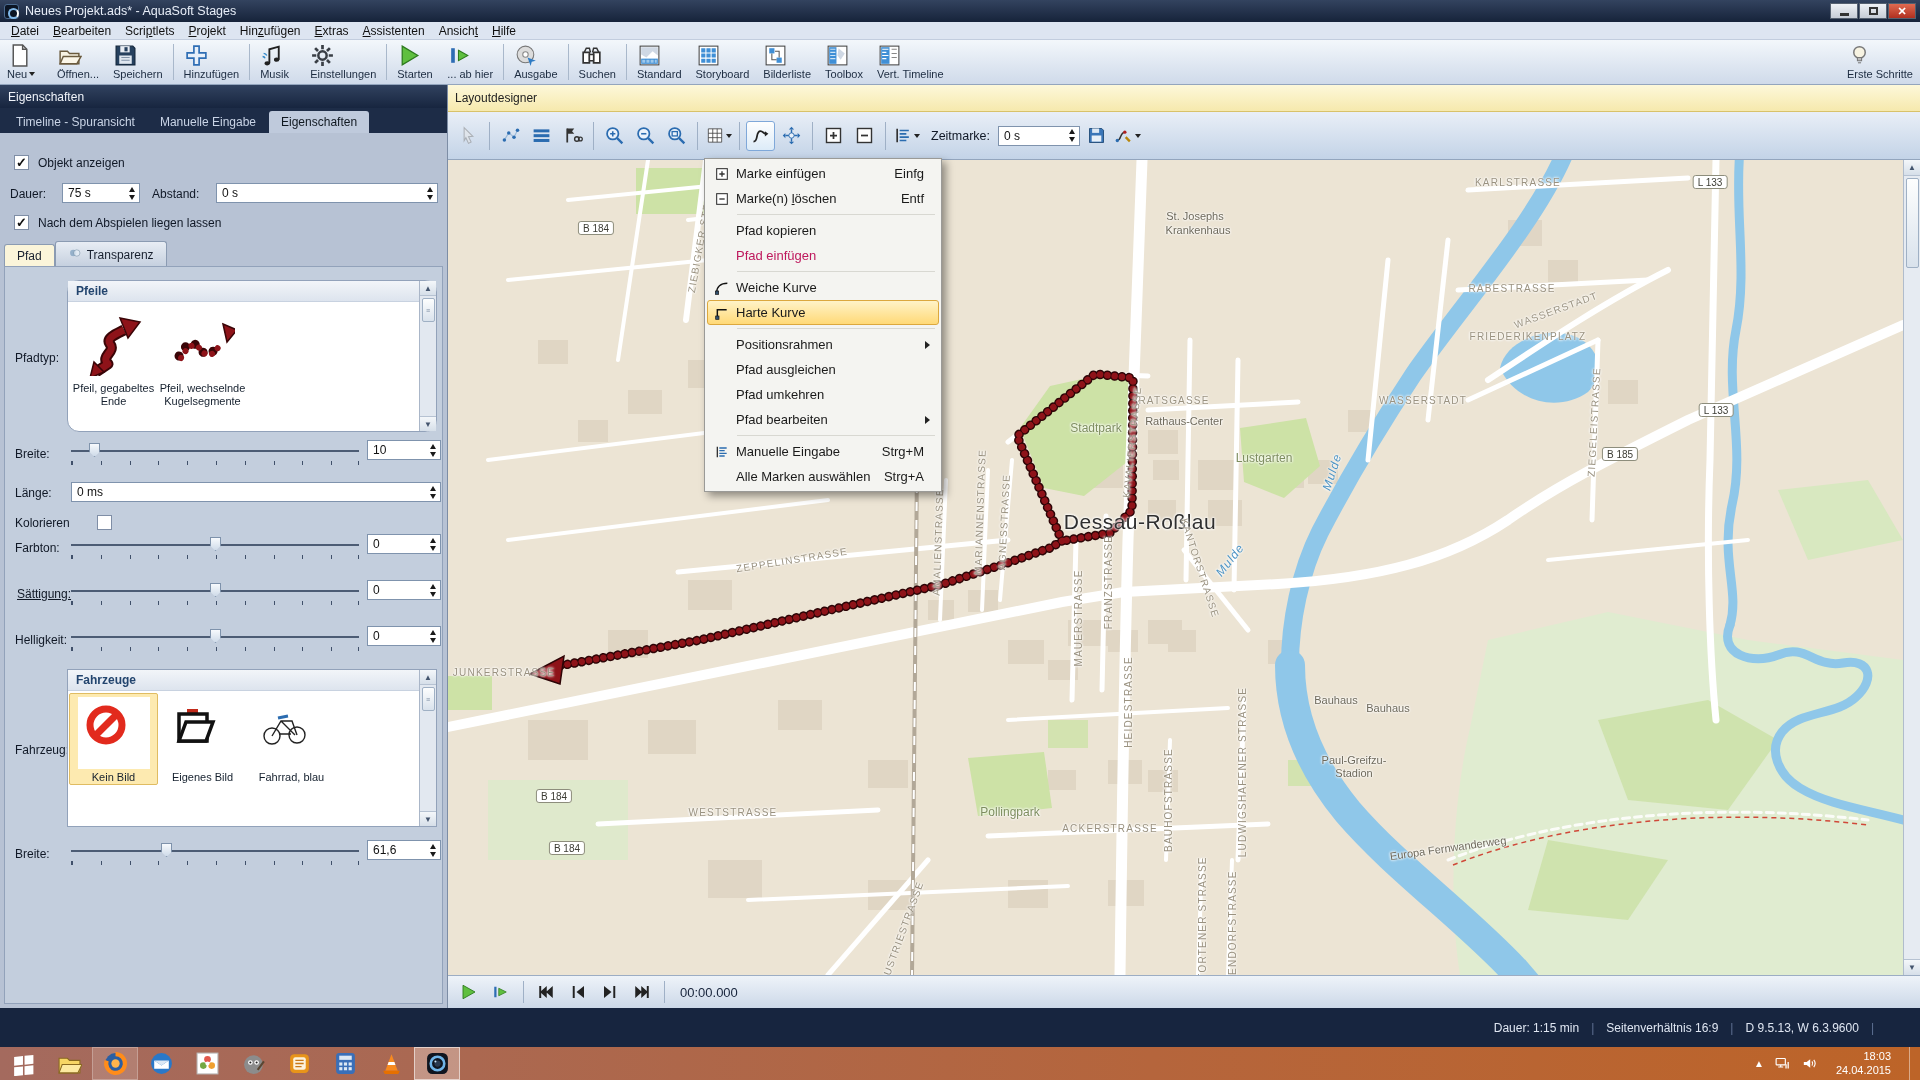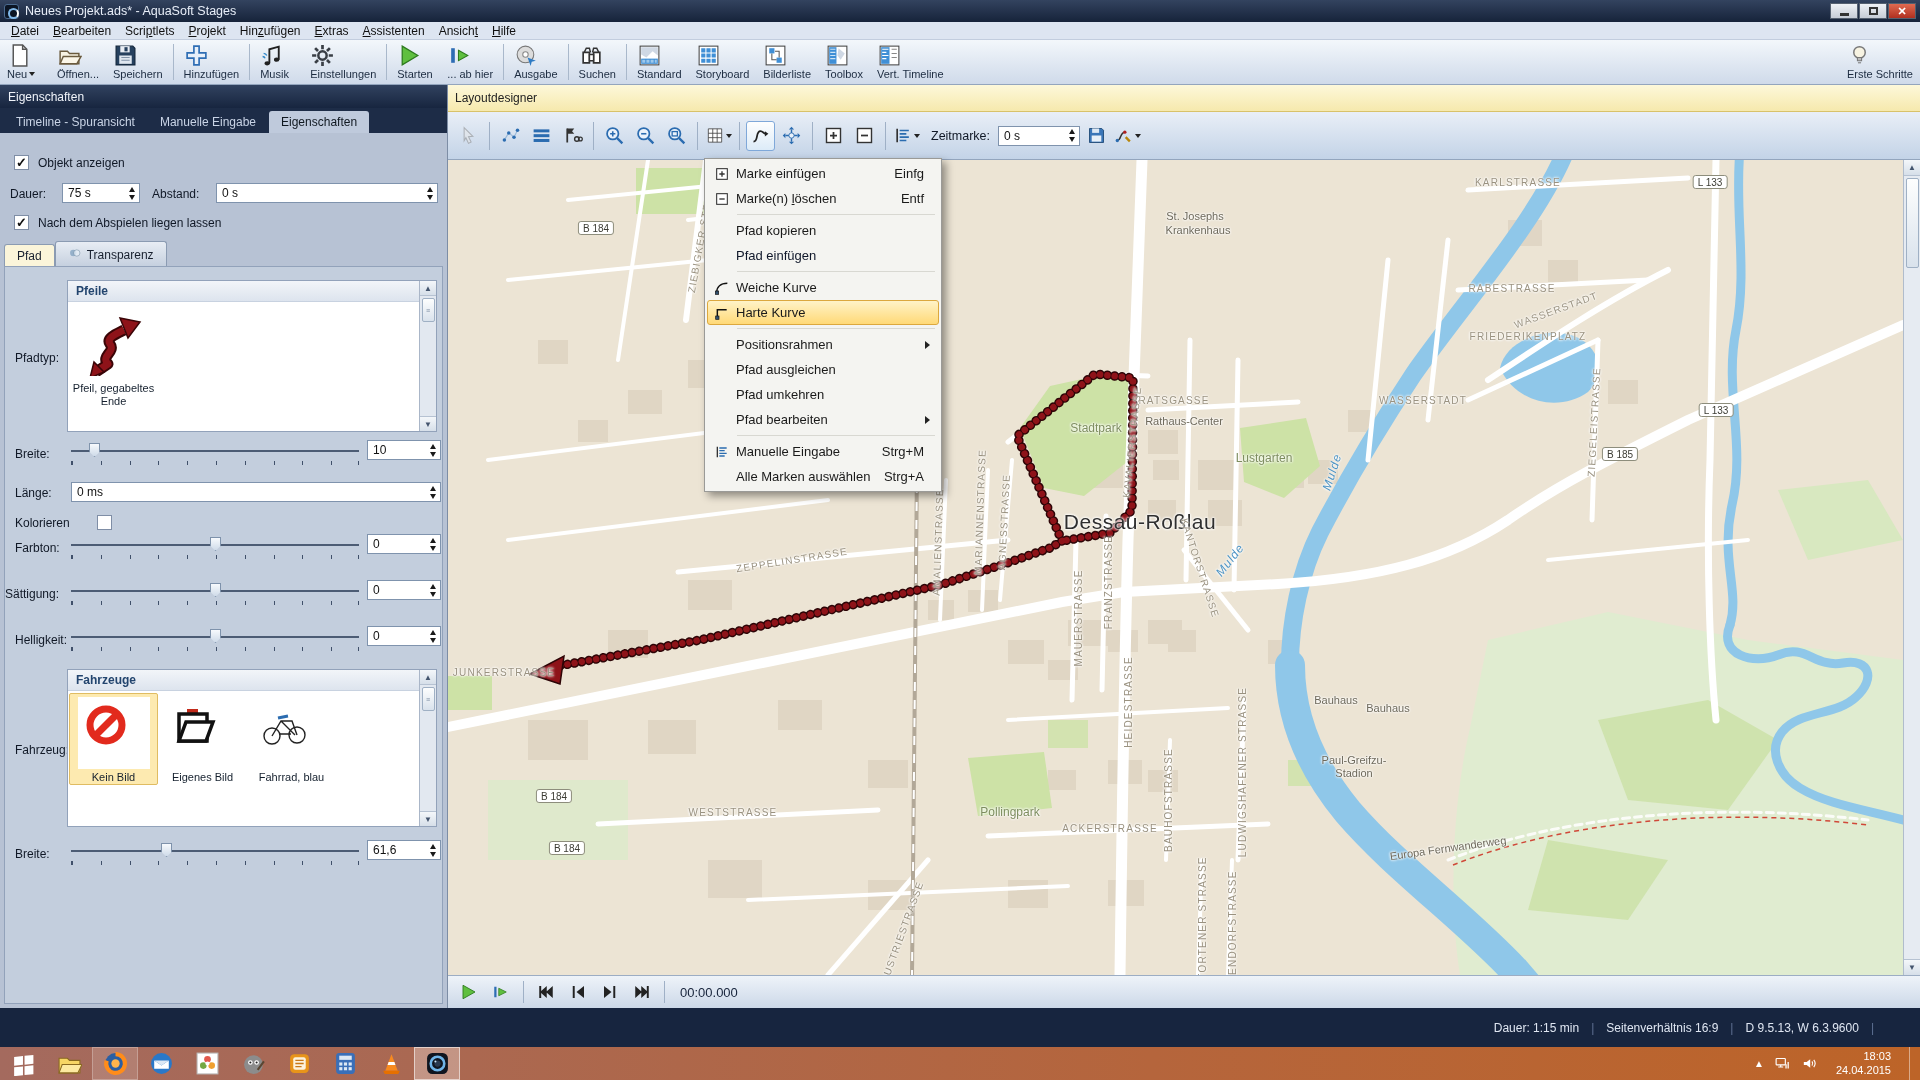--- a/index.html
+++ b/index.html
@@ -147,21 +147,21 @@
     border:1px solid #9a9a97; box-shadow:4px 4px 8px rgba(0,0,0,.4); z-index:60; padding:2px; }
   .cmi { height:25px; display:flex; align-items:center; border:1px solid transparent; border-radius:3px; }
   .cmi .cm-ic { width:28px; display:flex; align-items:center; justify-content:center; }
   .cm-ic svg { width:16px; height:16px; }
   .cm-label { font-size:13px; color:#1a1a1a; }
   .cm-label u { text-decoration:underline; }
   .cm-short { margin-left:auto; font-size:13px; color:#1a1a1a; padding-right:14px; }
   .cm-sub { margin-left:auto; padding-right:8px; width:0; height:0; border-top:4px solid transparent;
     border-bottom:4px solid transparent; border-left:5px solid #222; }
   .cmi.hl { background:linear-gradient(#fff3c8,#ffd977); border:1px solid #dca83e; }
-  .cmi.disabled .cm-label { color:#0f172a; }
+  .cmi.disabled .cm-label { color:#be185d; }
   .cm-sep { height:1px; background:#d8d8d2; margin:3px 4px 3px 30px; }
 
   
   .statusbar { position:absolute; left:0; top:1008px; width:1920px; height:39px; background:#17253f;
     display:flex; align-items:center; justify-content:flex-end; padding-right:20px; }
   .sbitem { color:#dfe6f2; font-size:12px; padding:0 12px; }
   .sbsep { color:#5f7193; font-size:12px; }
 
   
   .taskbar { position:absolute; left:0; top:1047px; width:1920px; height:33px;
@@ -437,35 +437,45 @@
               <span class="ic"><svg viewBox="0 0 24 24" xmlns="http://www.w3.org/2000/svg">
                   <circle cx="9" cy="12" r="5.5" fill="#8aa8c4" opacity=".85"></circle>
                   <circle cx="15" cy="12" r="5.5" fill="#e8f0f8" opacity=".75" stroke="#5a7890"></circle>
                 </svg></span>
               <span>Transparenz</span>
             </span>
           </div>
 
         <div class="lp-content" id="lp-content">
           <span class="plabel" style="position:absolute; left:10px; top:84px;">Pfadtyp:</span>
-          <div class="gallery" id="gal-pfeile" style="left:62px; top:13px; width:370px; height:152px;">
+          <div class="gallery" id="gal-pfeile" style="left:62px; top:13px; width:370px; height:152px;border-radius:12px;">
               <div class="gal-main">
                 <div class="gal-head">Pfeile</div>
                 <div class="gal-items">
                   <div class="gi">
                     <div class="gimg">
                       <span class="ic" style="width:64px;height:64px;display:block"><svg viewBox="0 0 0 0 70 70" xmlns="http://www.w3.org/2000/svg" style="width: 64px; height: 64px;">
                           <path d="M14 60 L26 52 C 18 44 34 40 28 32 C 24 26 34 22 42 18" fill="none" stroke="#3a0507" stroke-width="11" stroke-linejoin="round"></path>
                           <path d="M14 60 L26 52 C 18 44 34 40 28 32 C 24 26 34 22 42 18" fill="none" stroke="#8e1319" stroke-width="7" stroke-linejoin="round"></path>
                           <path d="M38 6 L58 10 L46 26 Z" fill="#8e1319" stroke="#3a0507" stroke-width="1.5"></path>
                           <path d="M8 66 L22 60 L12 50 Z" fill="#8e1319" stroke="#3a0507" stroke-width="1.5"></path>
                         </svg></span>
                     </div>
                     <div class="gcap">Pfeil, gegabeltes Ende</div>
                   </div>
+                  <div class="gi">
+                    <div class="gimg">
+                      <span class="ic" style="width:64px;height:64px;display:block"><svg viewBox="0 0 0 0 70 70" xmlns="http://www.w3.org/2000/svg" style="width: 64px; height: 64px;">
+                          <path d="M8 44 C 16 30 22 28 28 36 C 34 44 40 44 46 34" fill="none" stroke="#3a0507" stroke-width="9" stroke-linecap="round" stroke-dasharray="0.1 11"></path>
+                          <path d="M10 46 C 18 32 24 30 30 38 C 36 46 42 44 48 34" fill="none" stroke="#8e1319" stroke-width="6" stroke-linecap="round" stroke-dasharray="0.1 8"></path>
+                          <path d="M52 12 L66 18 L56 30 Z" fill="#8e1319" stroke="#3a0507" stroke-width="1.5"></path>
+                        </svg></span>
+                    </div>
+                    <div class="gcap">Pfeil, wechselnde Kugelsegmente</div>
+                  </div>
                 </div>
               </div>
               <div class="gal-scroll">
                 <div class="gsbtn">▲</div>
                 <div class="gsthumb">≡</div>
                 <div class="gsbtn dn">▼</div>
               </div>
             </div>
 
           <span class="plabel" style="position:absolute; left:10px; top:180px;">Breite:</span>
@@ -503,21 +513,21 @@
           </div>
           <div class="sl-ticks" style="position:absolute; left:66px; top:288px; width:288px;"></div>
           <div class="spin" style="position:absolute; left:362px; top:267px; width:74px;">
             <span class="sval">0</span>
             <span class="sarr">
                 <span class="sar-up"></span>
                 <span class="sar-dn"></span>
               </span>
           </div>
 
-          <span class="plabel" style="position:absolute; left:0; top:320px;">Sättigung:</span>
+          <span class="plabel" style="position:absolute; left:12px; top:320px;text-decoration:underline;">Sättigung:</span>
           <div class="slider" id="sl-saettigung" style="left:66px; top:316px; width:288px;">
             <div class="sl-track"></div>
               <div class="sl-thumb" style="left: 50%;"></div>
           </div>
           <div class="sl-ticks" style="position:absolute; left:66px; top:334px; width:288px;"></div>
           <div class="spin" style="position:absolute; left:362px; top:313px; width:74px;">
             <span class="sval">0</span>
             <span class="sarr">
                 <span class="sar-up"></span>
                 <span class="sar-dn"></span>

